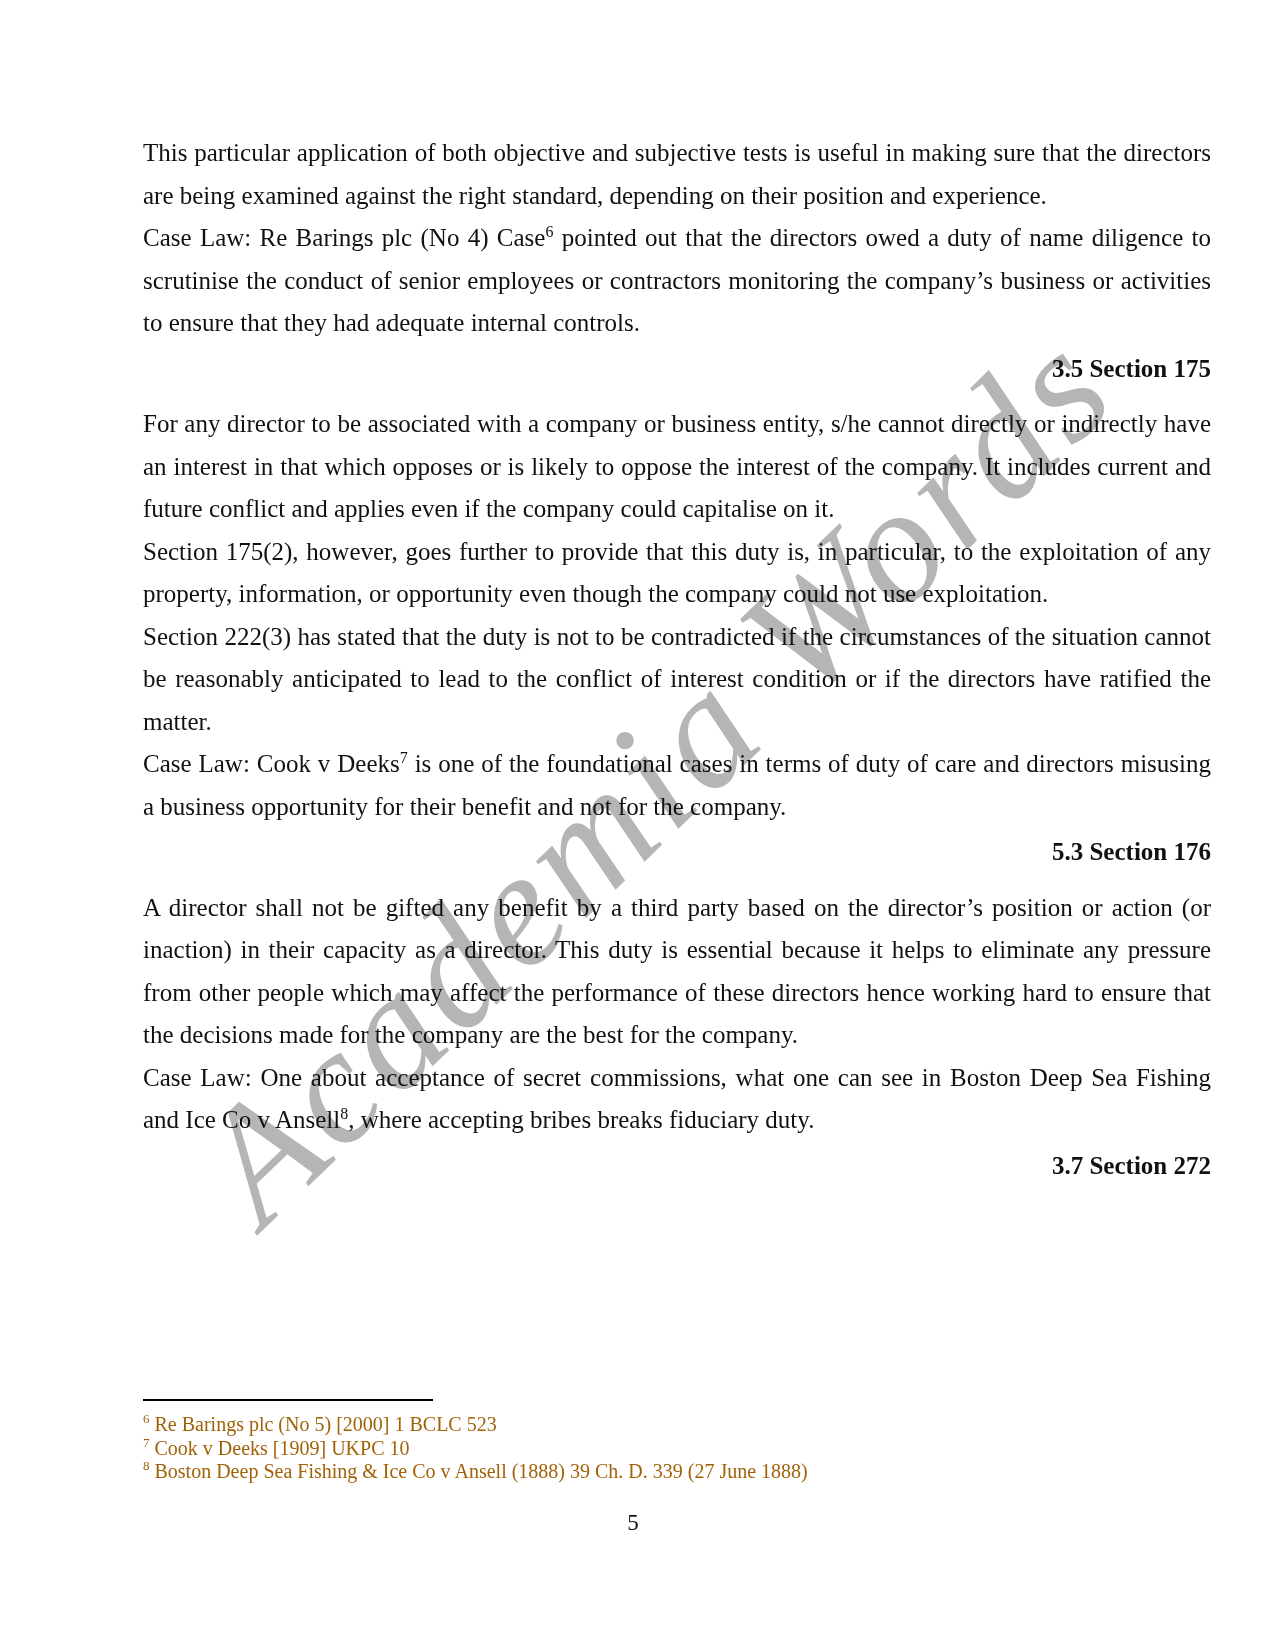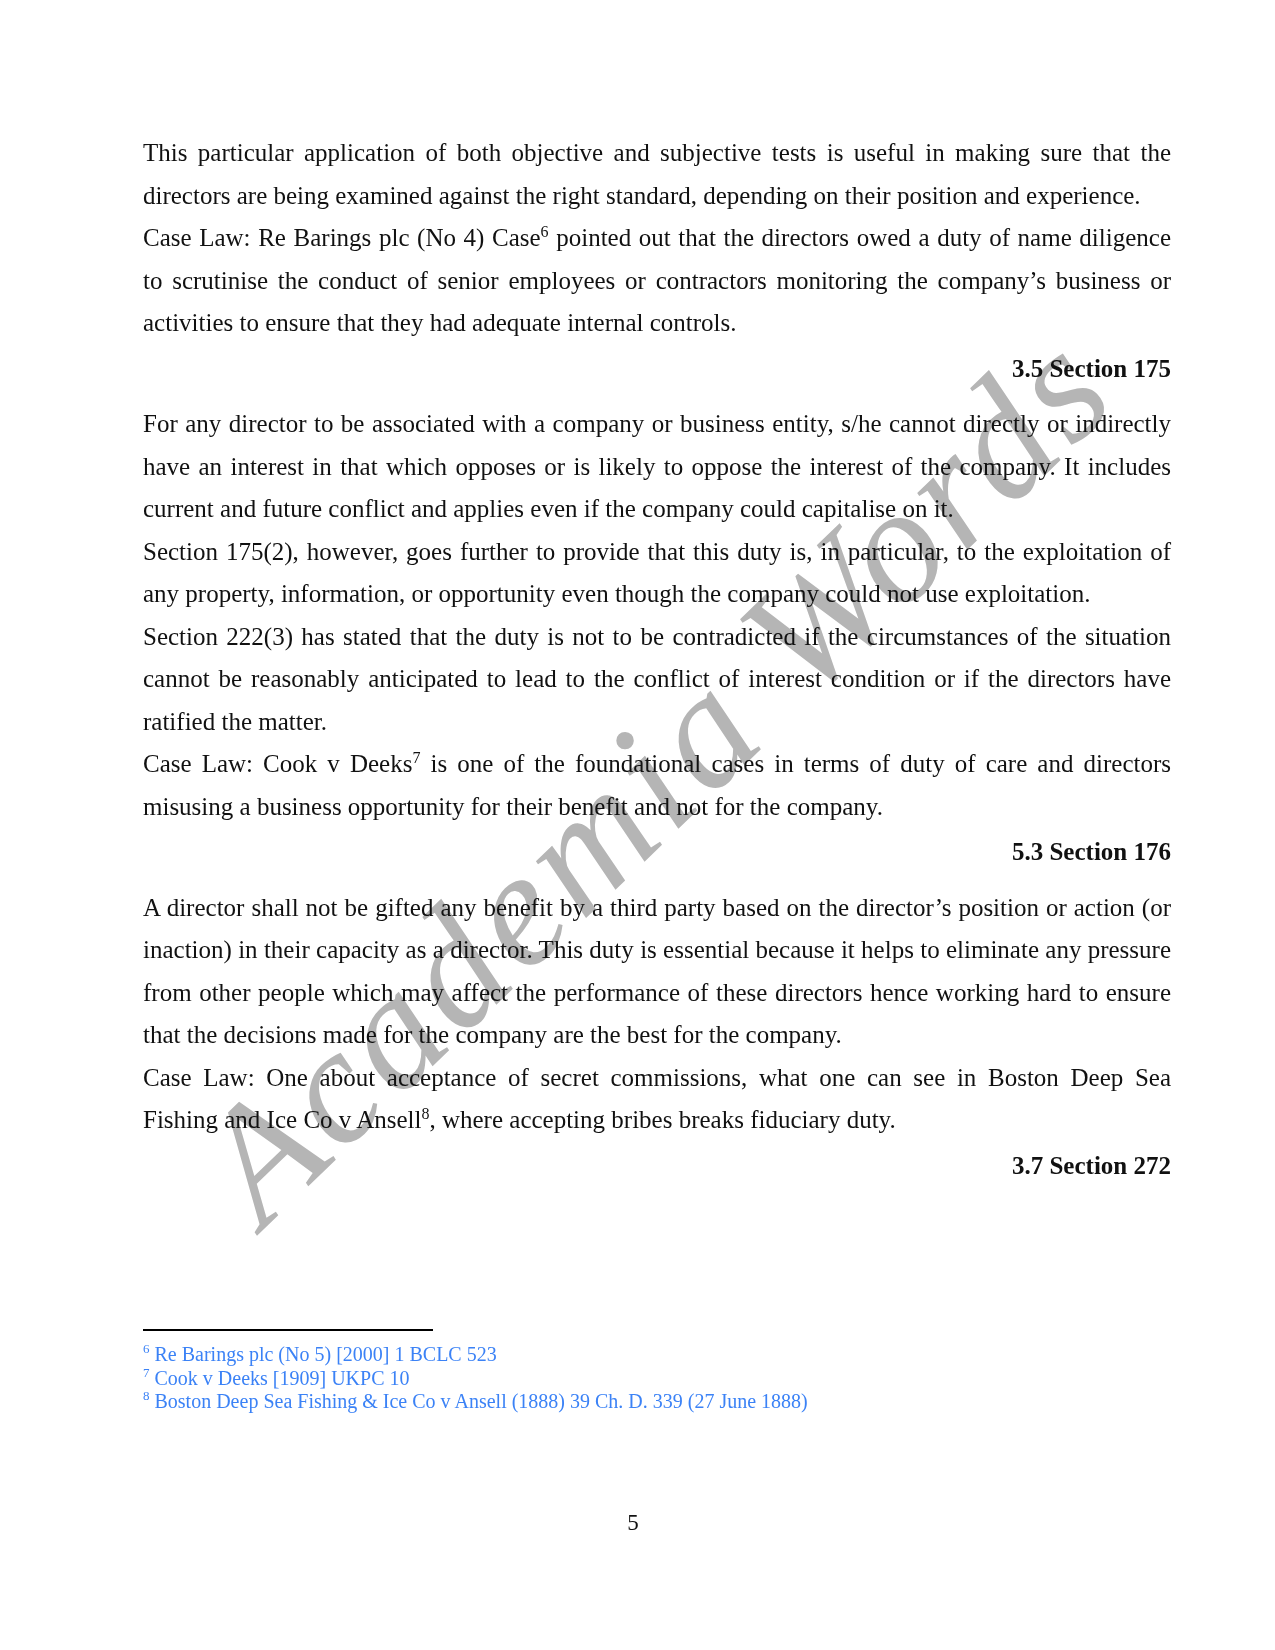--- a/index.html
+++ b/index.html
@@ -26,21 +26,21 @@
     font-style: italic;
     letter-spacing: 6px;
     white-space: nowrap;
     color: #b5b5b5;
     z-index: 0;
     user-select: none;
   }
   .content {
     position: relative;
     z-index: 1;
-    padding: 132px 104px 0 143px;
+    padding: 132px 64px 0 143px;
     font-size: 25px;
     line-height: 42.5px;
     text-align: justify;
   }
   .content p {
     margin: 0;
   }
   .content p.heading {
     margin: 3px 0 13px 16px;
     font-weight: bold;
@@ -50,25 +50,25 @@
     font-weight: normal;
   }
   sup.ref {
     font-size: 16px;
     line-height: 0;
     vertical-align: super;
   }
   .footnotes {
     position: absolute;
     left: 143px;
-    top: 1329px;
+    top: 1399px;
     z-index: 1;
     font-size: 20px;
     line-height: 23.5px;
-    color: #3b82f6;
+    color: #a16207;
   }
   .footnote-separator {
     width: 290px;
     border-top: 2px solid #000000;
     margin-bottom: 12px;
   }
   .footnote-line sup.fn-sup {
     font-size: 13px;
     line-height: 0;
     vertical-align: super;

